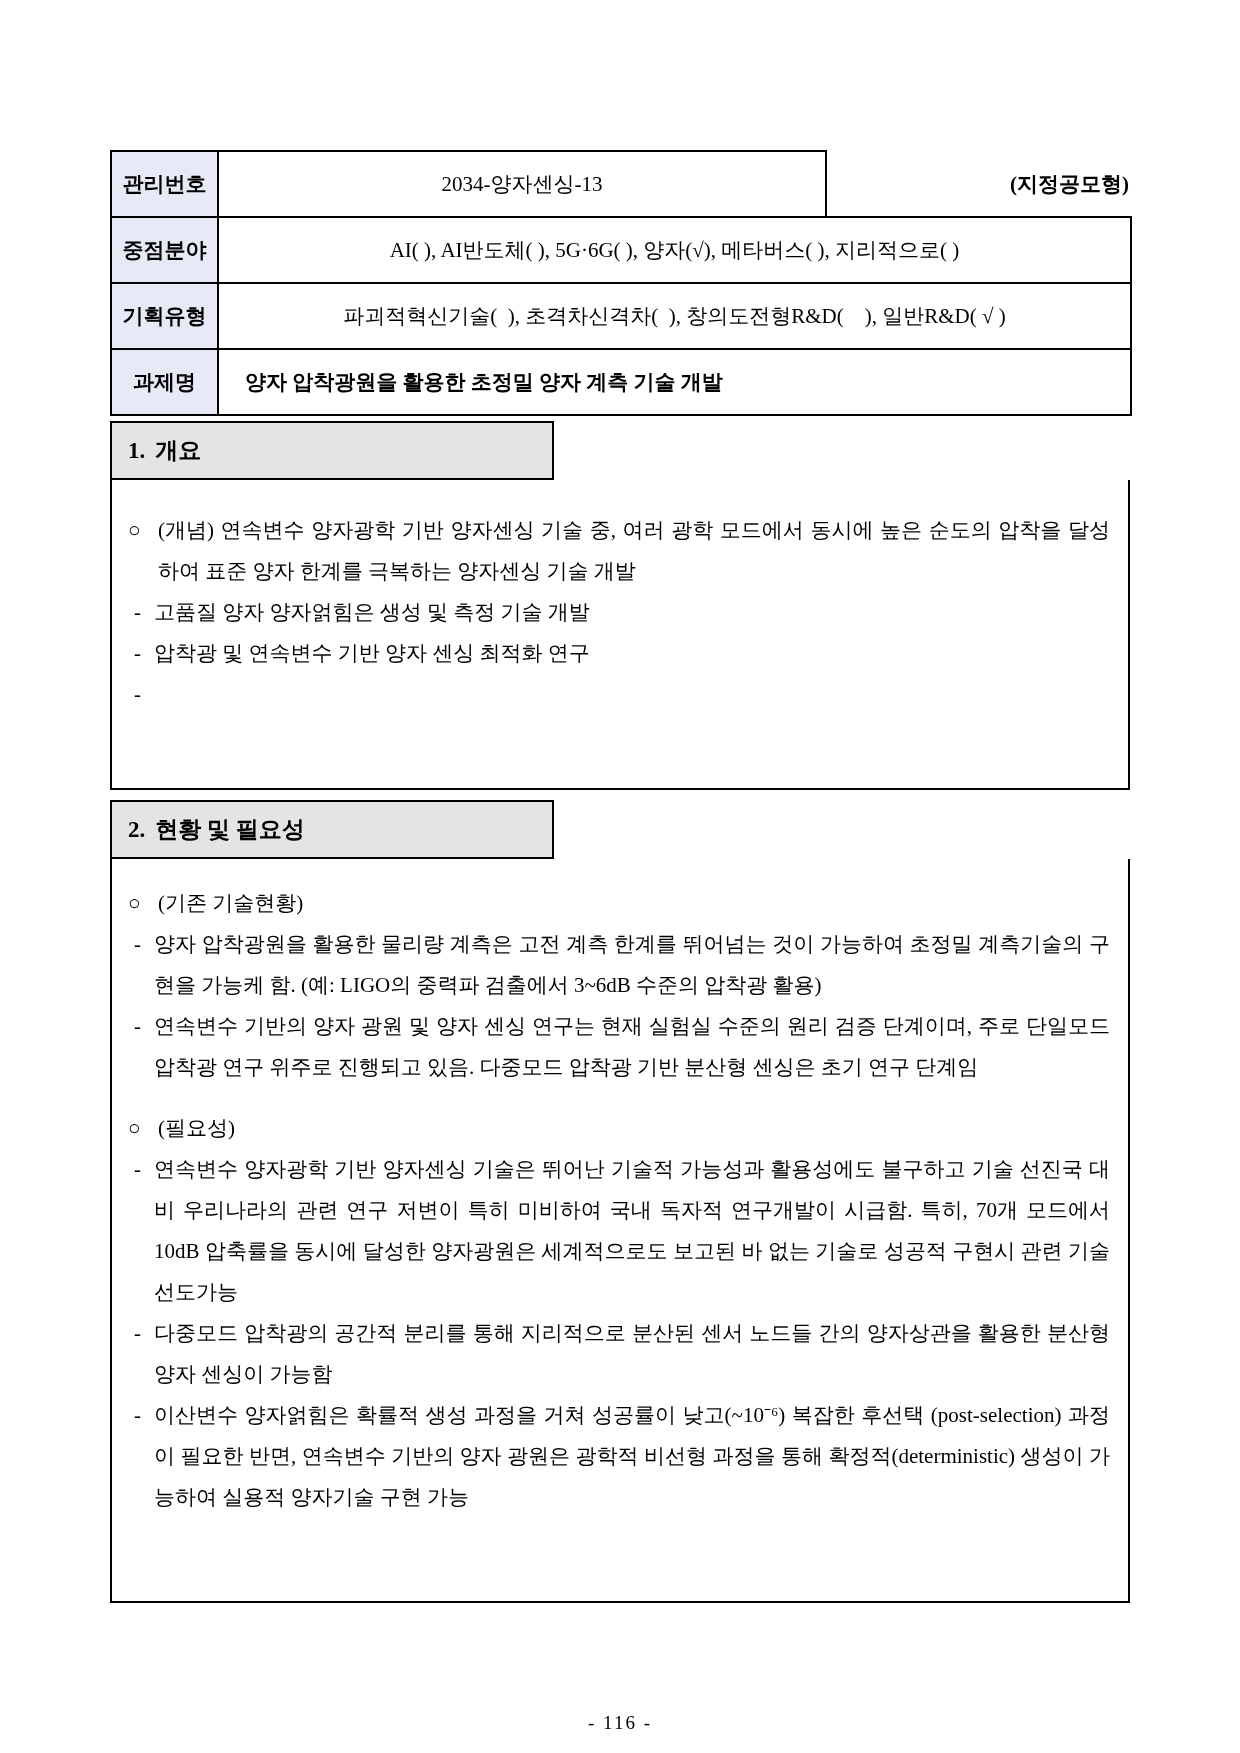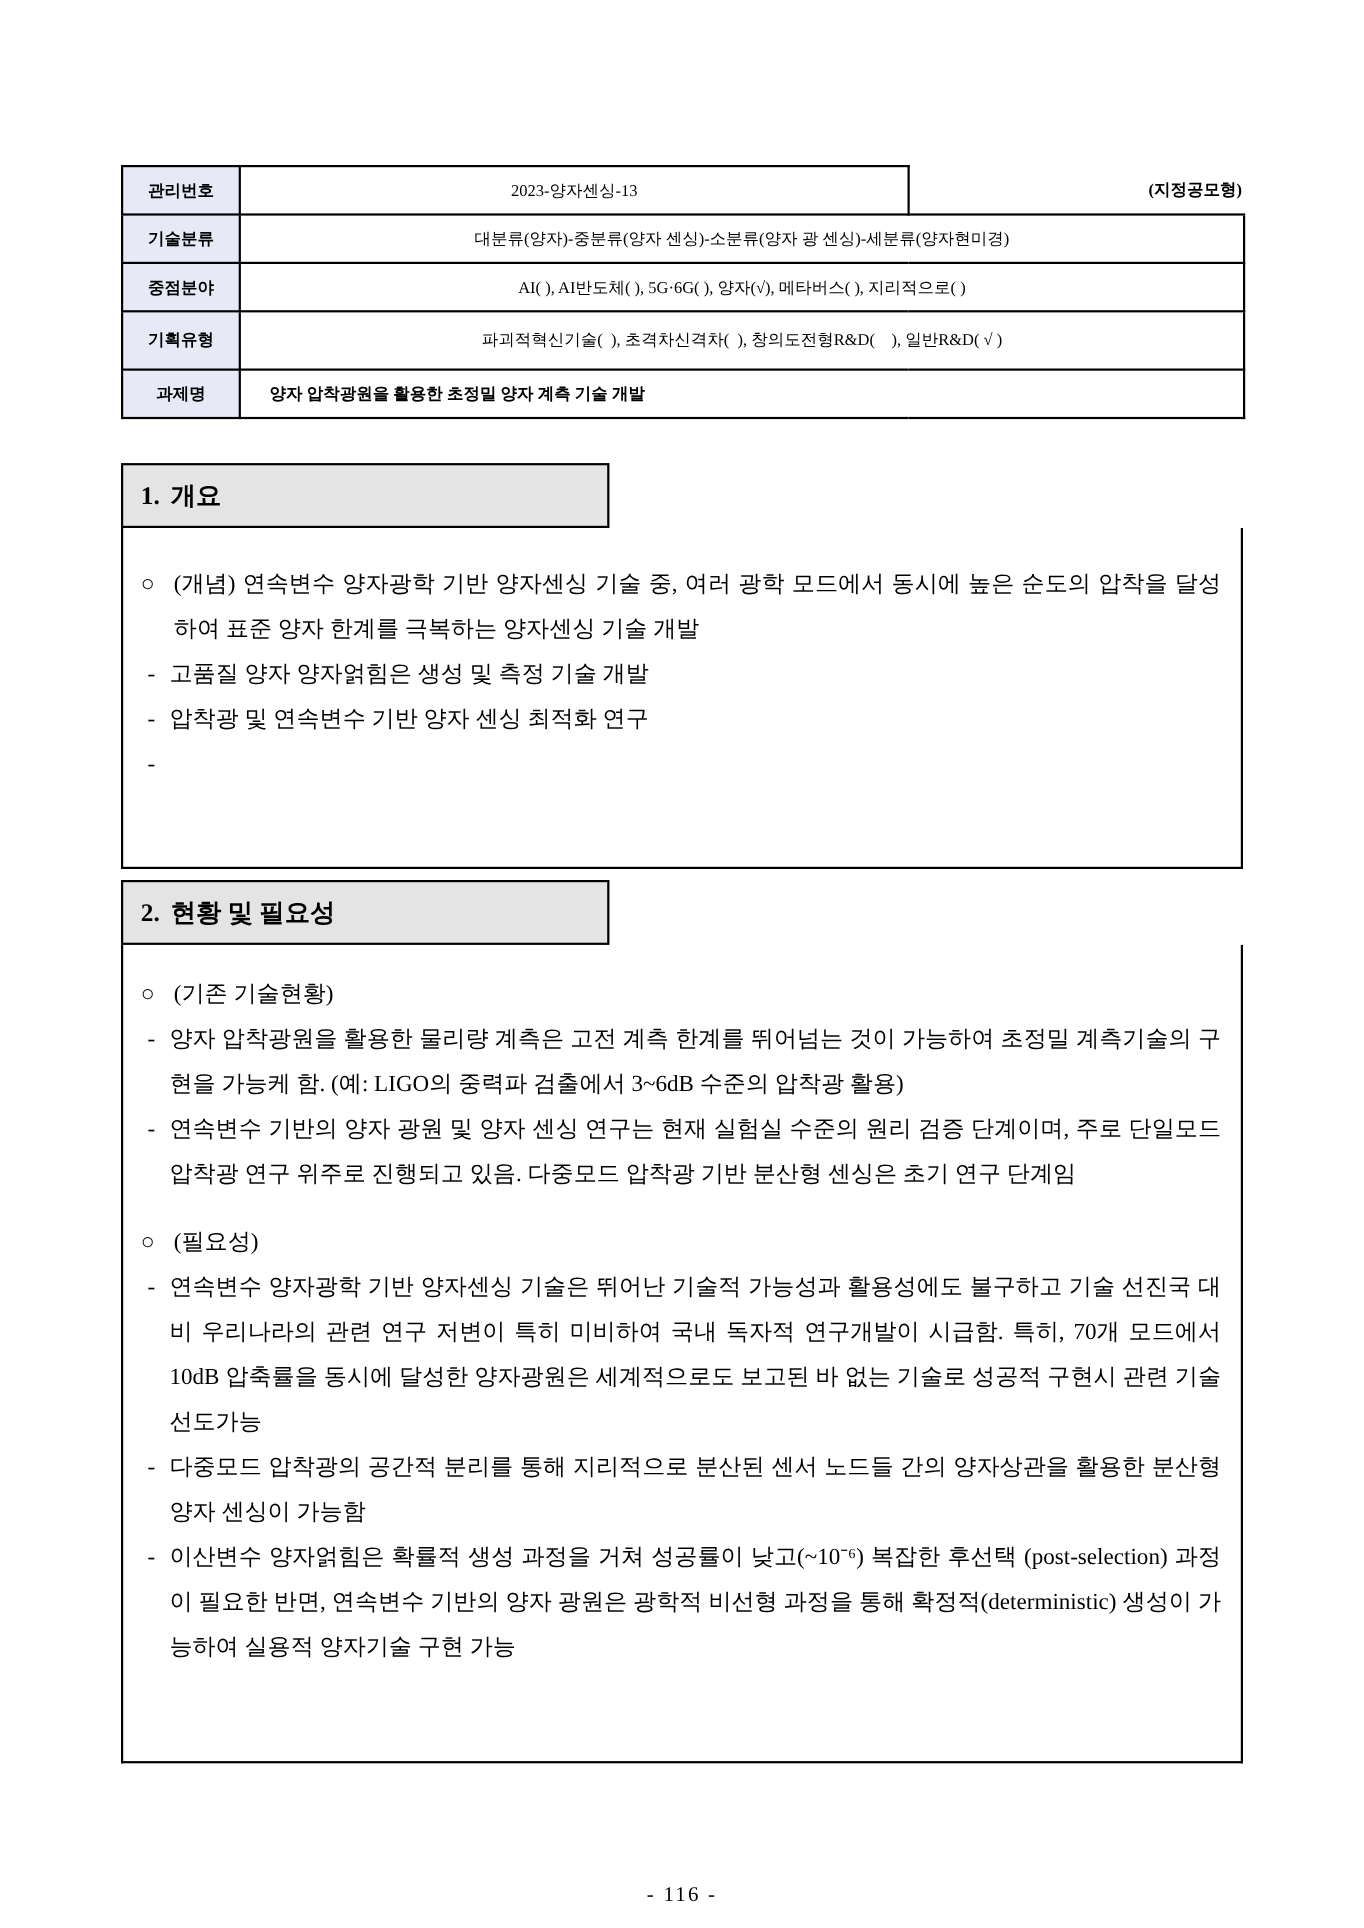--- a/index.html
+++ b/index.html
@@ -6,21 +6,21 @@
   .page{
     position:relative;width:1240px;height:1753px;background:#ffffff;
     font-family:"Liberation Serif", serif;color:#000;overflow:hidden;
   }
   
   table.meta{
     position:absolute;left:110px;top:150px;width:1020px;
     border-collapse:collapse;table-layout:fixed;
   }
   table.meta td{
-    height:44px;vertical-align:middle;font-size:15px;
+    height:66px;vertical-align:middle;font-size:21px;
     white-space:pre-wrap;box-sizing:border-box;
   }
   td.lbl{
     background:#e7eaf6;border:2px solid #000;font-weight:bold;
     text-align:center;
   }
   td.val{border:2px solid #000;text-align:center;padding:0 8px;}
   td.note{
     border:none;border-bottom:2px solid #000;text-align:right;
     font-weight:bold;font-size:22px;padding-right:2px;padding-left:31px;
@@ -65,26 +65,22 @@
 
   <table class="meta">
     <colgroup>
         <col style="width:107px">
         <col style="width:608px">
         <col style="width:305px">
       </colgroup>
     <tbody>
         <tr>
       <td class="lbl">관리번호</td>
-      <td class="val">2023-양자센싱-13</td>
+      <td class="val">2034-양자센싱-13</td>
       <td class="note">(지정공모형)</td>
-    </tr>
-    <tr>
-      <td class="lbl">기술분류</td>
-      <td class="val" colspan="2">대분류(양자)-중분류(양자 센싱)-소분류(양자 광 센싱)-세분류(양자현미경)</td>
     </tr>
     <tr>
       <td class="lbl">중점분야</td>
       <td class="val" colspan="2">AI( ), AI반도체( ), 5G·6G( ), 양자(√), 메타버스( ), 지리적으로( )</td>
     </tr>
     <tr style="height:53px">
       <td class="lbl">기획유형</td>
       <td class="val" colspan="2">파괴적혁신기술(  ), 초격차신격차(  ), 창의도전형R&amp;D(    ), 일반R&amp;D( √ )</td>
     </tr>
     <tr>

